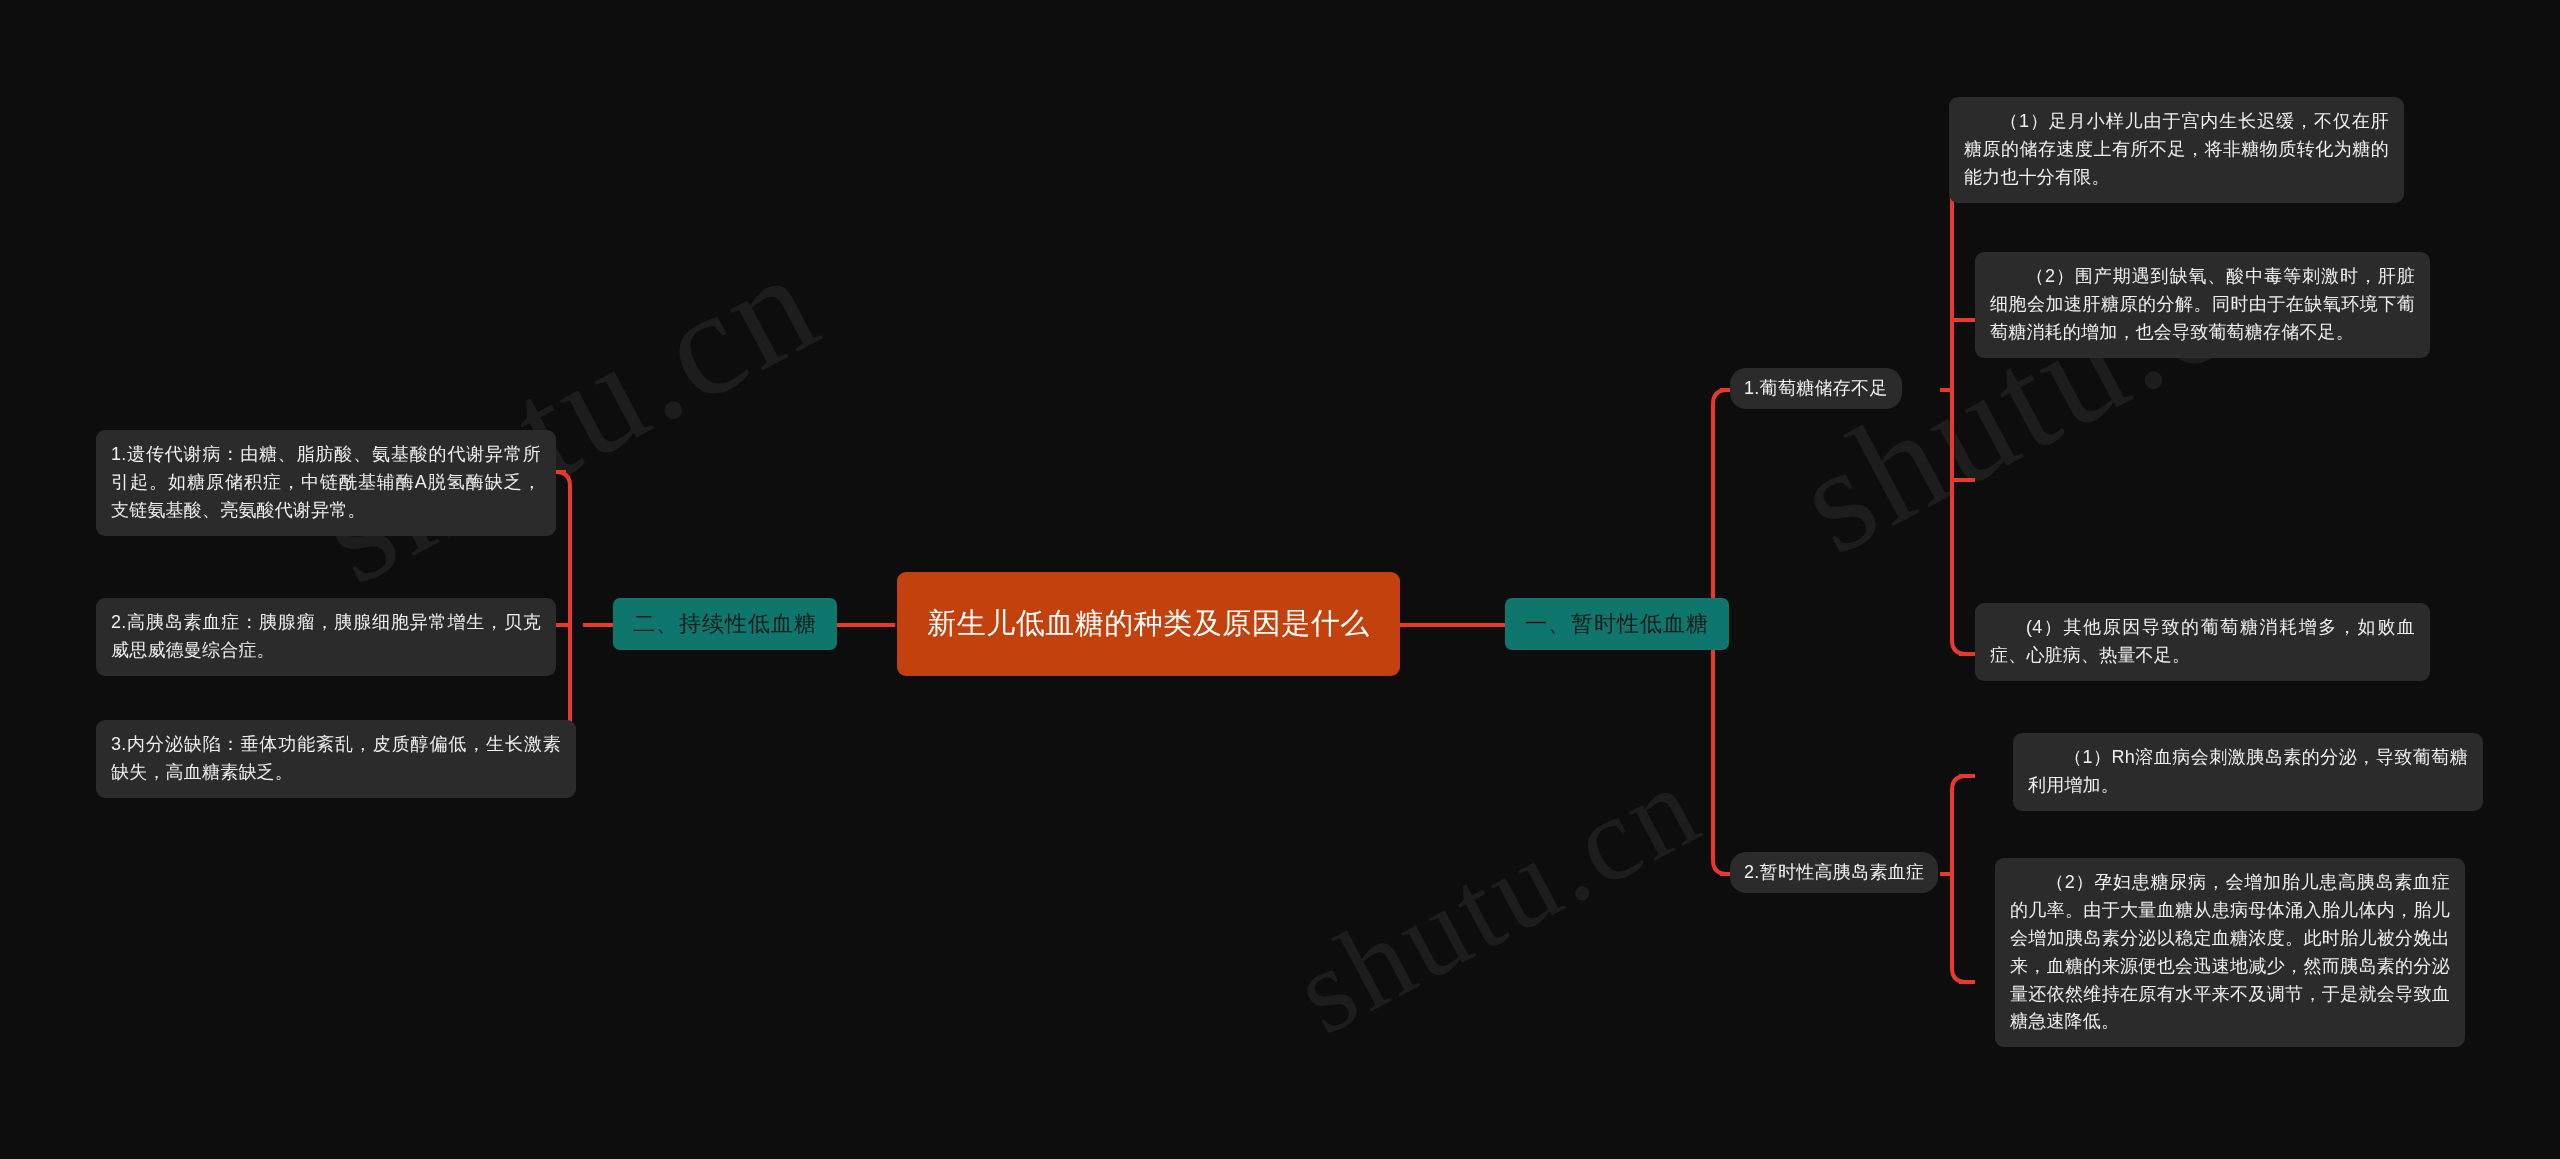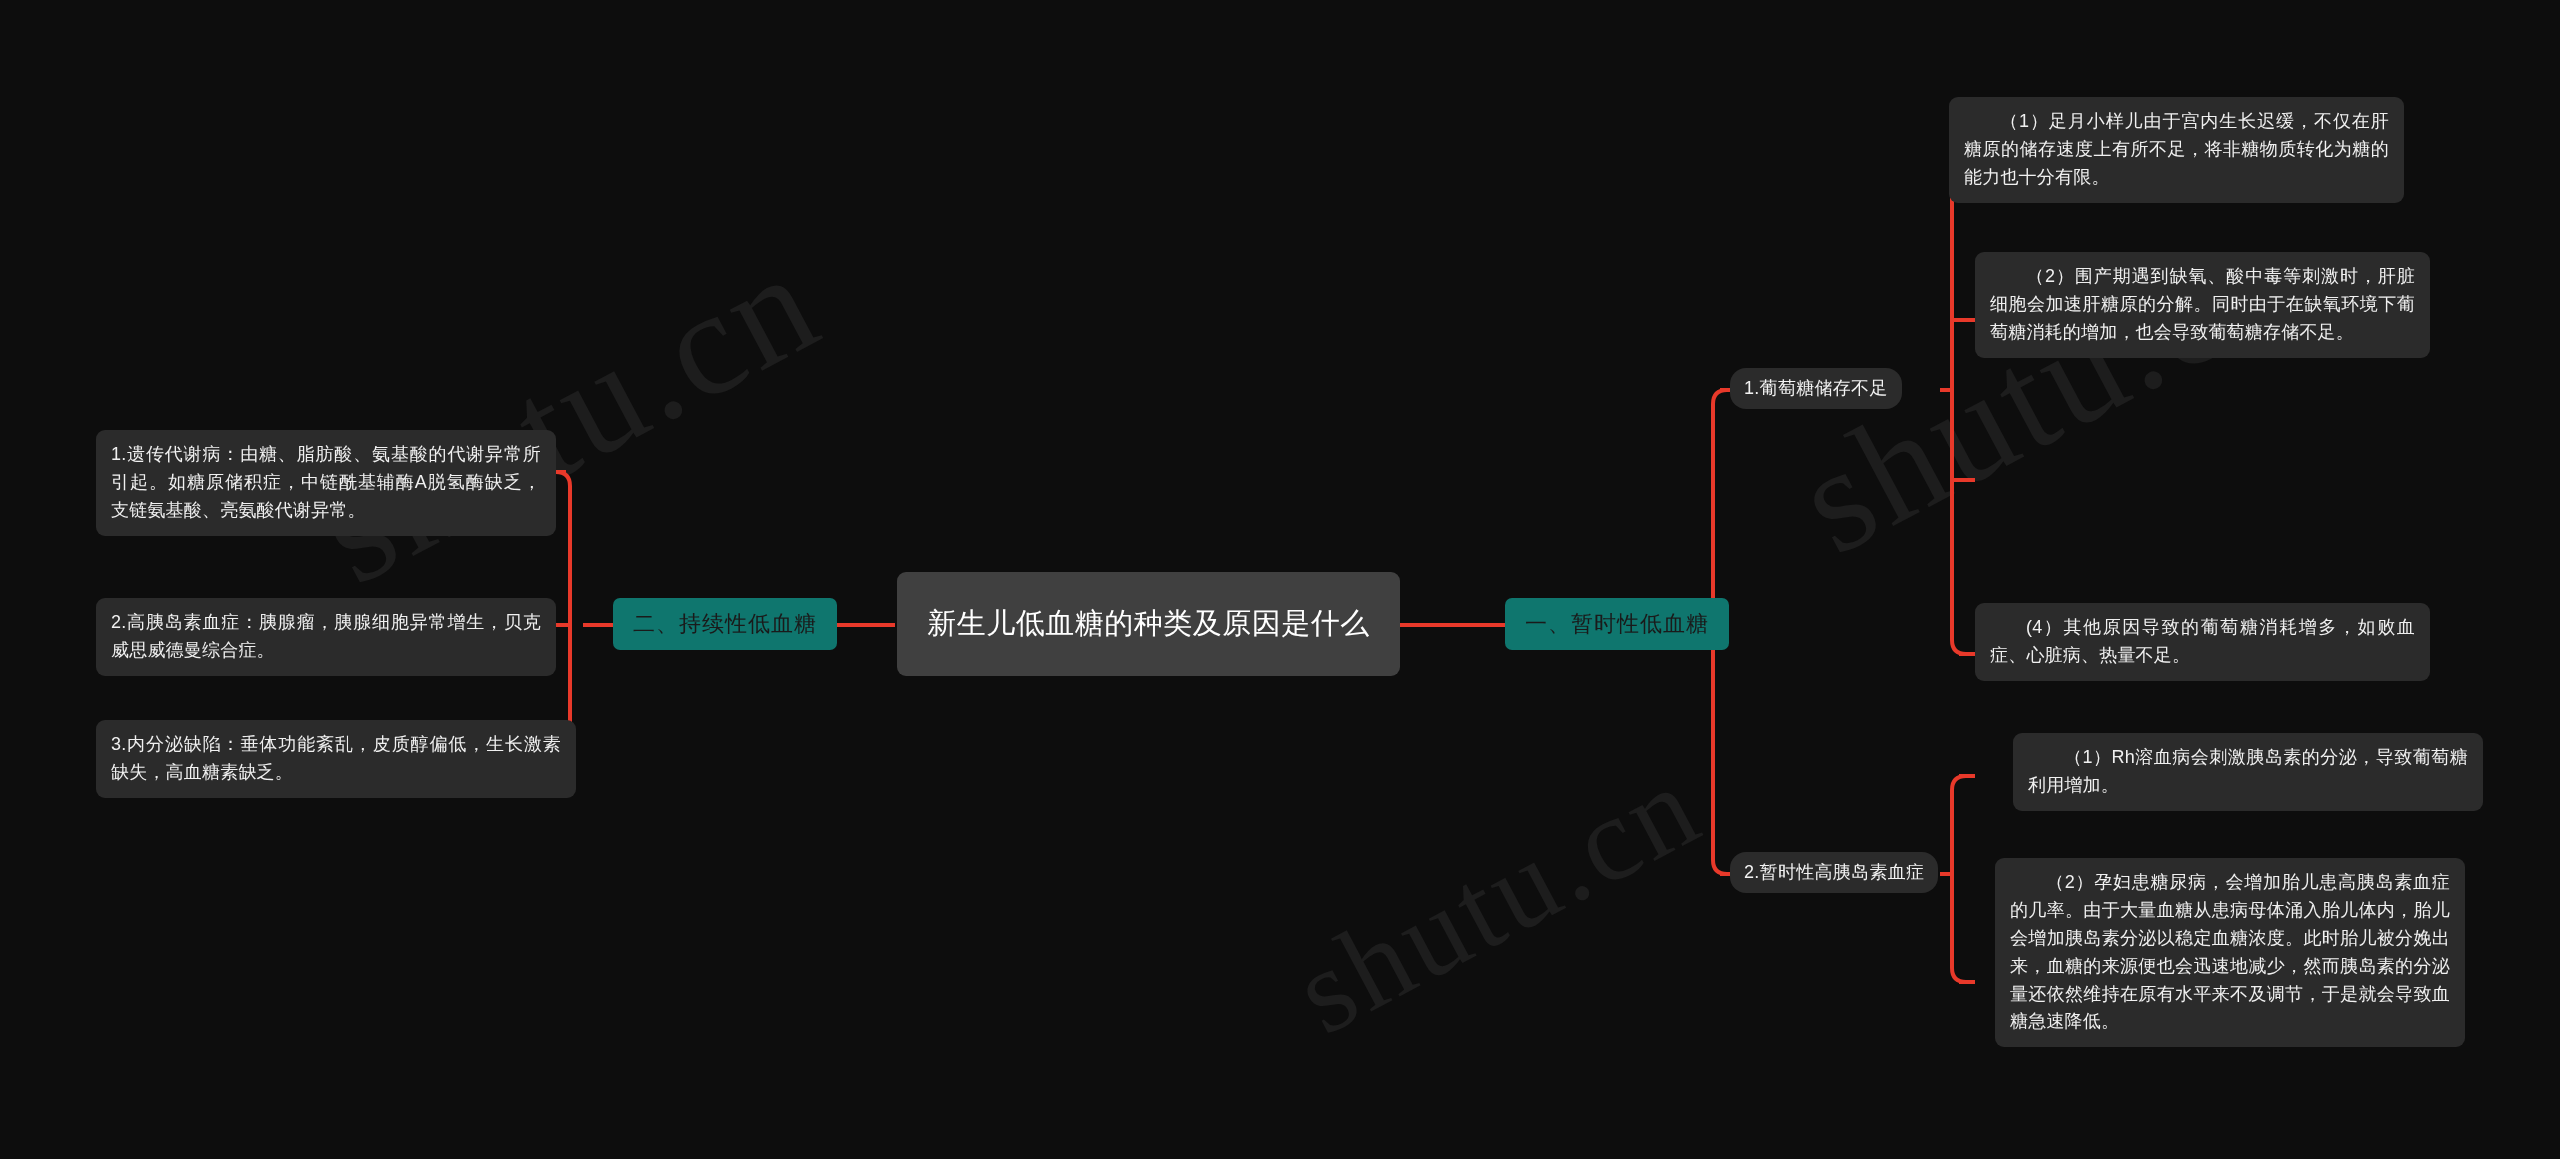--- a/index.html
+++ b/index.html
@@ -39,21 +39,21 @@
   
   .node {
     position: absolute;
     z-index: 3;
     display: flex;
     align-items: center;
   }
 
   
   .root-node {
-    background: #404040;
+    background: #c2410c;
     color: #ffffff;
     border-radius: 9px;
     font-size: 29px;
     line-height: 1.42;
     padding: 16px 26px;
     text-align: center;
     justify-content: center;
     letter-spacing: 0.5px;
   }
 

